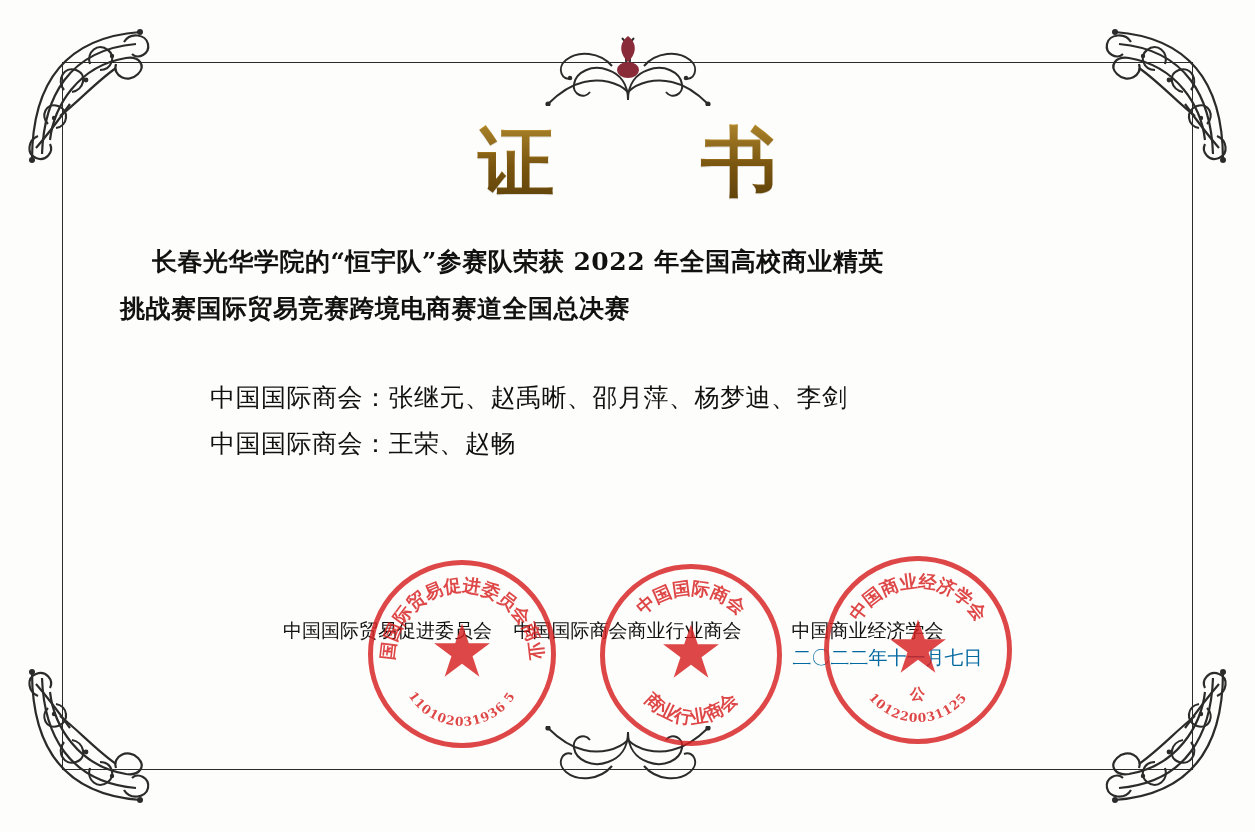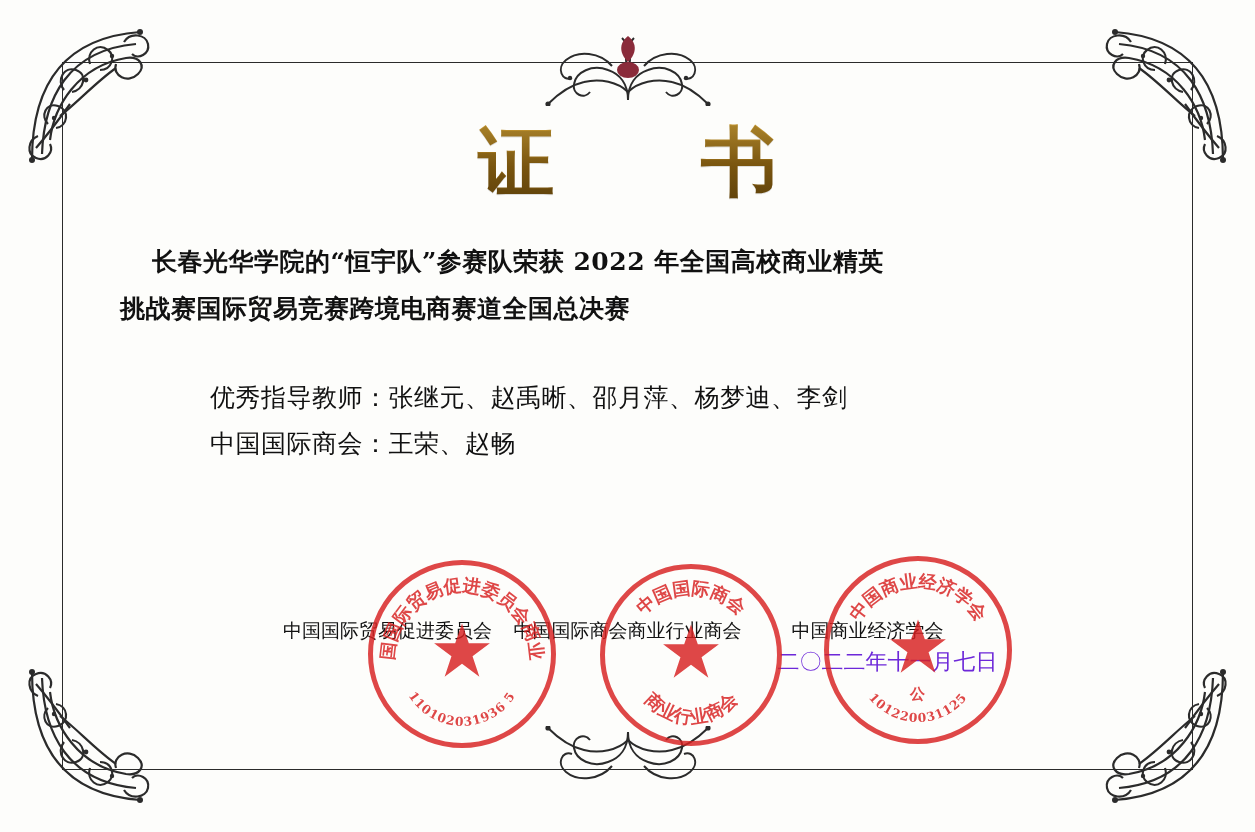--- a/index.html
+++ b/index.html
@@ -138,23 +138,23 @@
   .issuer {
     font-family: "DejaVu Serif", serif;
     font-size: 19px;
     color: #111111;
     text-align: center;
     line-height: 1.55;
     width: 210px;
   }
   .issuer.wide { width: 250px; }
   .date-text {
-    font-family: Liberation Sans, sans-serif;
-    font-size: 22px;
-    color: #6d28d9;
+    font-family: Liberation Mono, monospace;
+    font-size: 19px;
+    color: #0369a1;
     text-align: center;
     width: 250px;
     line-height: 1.55;
   }
 
   
   .seals {
     position: absolute;
     left: 0;
     top: 456px;
@@ -362,21 +362,21 @@
 
     <div class="title">证 书</div>
 
     <div class="body-text">
       <div class="body-line first">长春光华学院的“恒宇队”参赛队荣获 2022 年全国高校商业精英</div>
       <div class="body-line">挑战赛国际贸易竞赛跨境电商赛道全国总决赛</div>
     </div>
 
 
     <div class="members">
-      <div class="member-line">优秀指导教师：张继元、赵禹晰、邵月萍、杨梦迪、李剑</div>
+      <div class="member-line">中国国际商会：张继元、赵禹晰、邵月萍、杨梦迪、李剑</div>
       <div class="member-line">中国国际商会：王荣、赵畅</div>
     </div>
 
     <div class="issuer-row">
       <div class="issuer">
         <div>中国国际贸易促进委员会</div>
       </div>
       <div class="issuer wide">
         <div>中国国际商会商业行业商会</div>
       </div>

